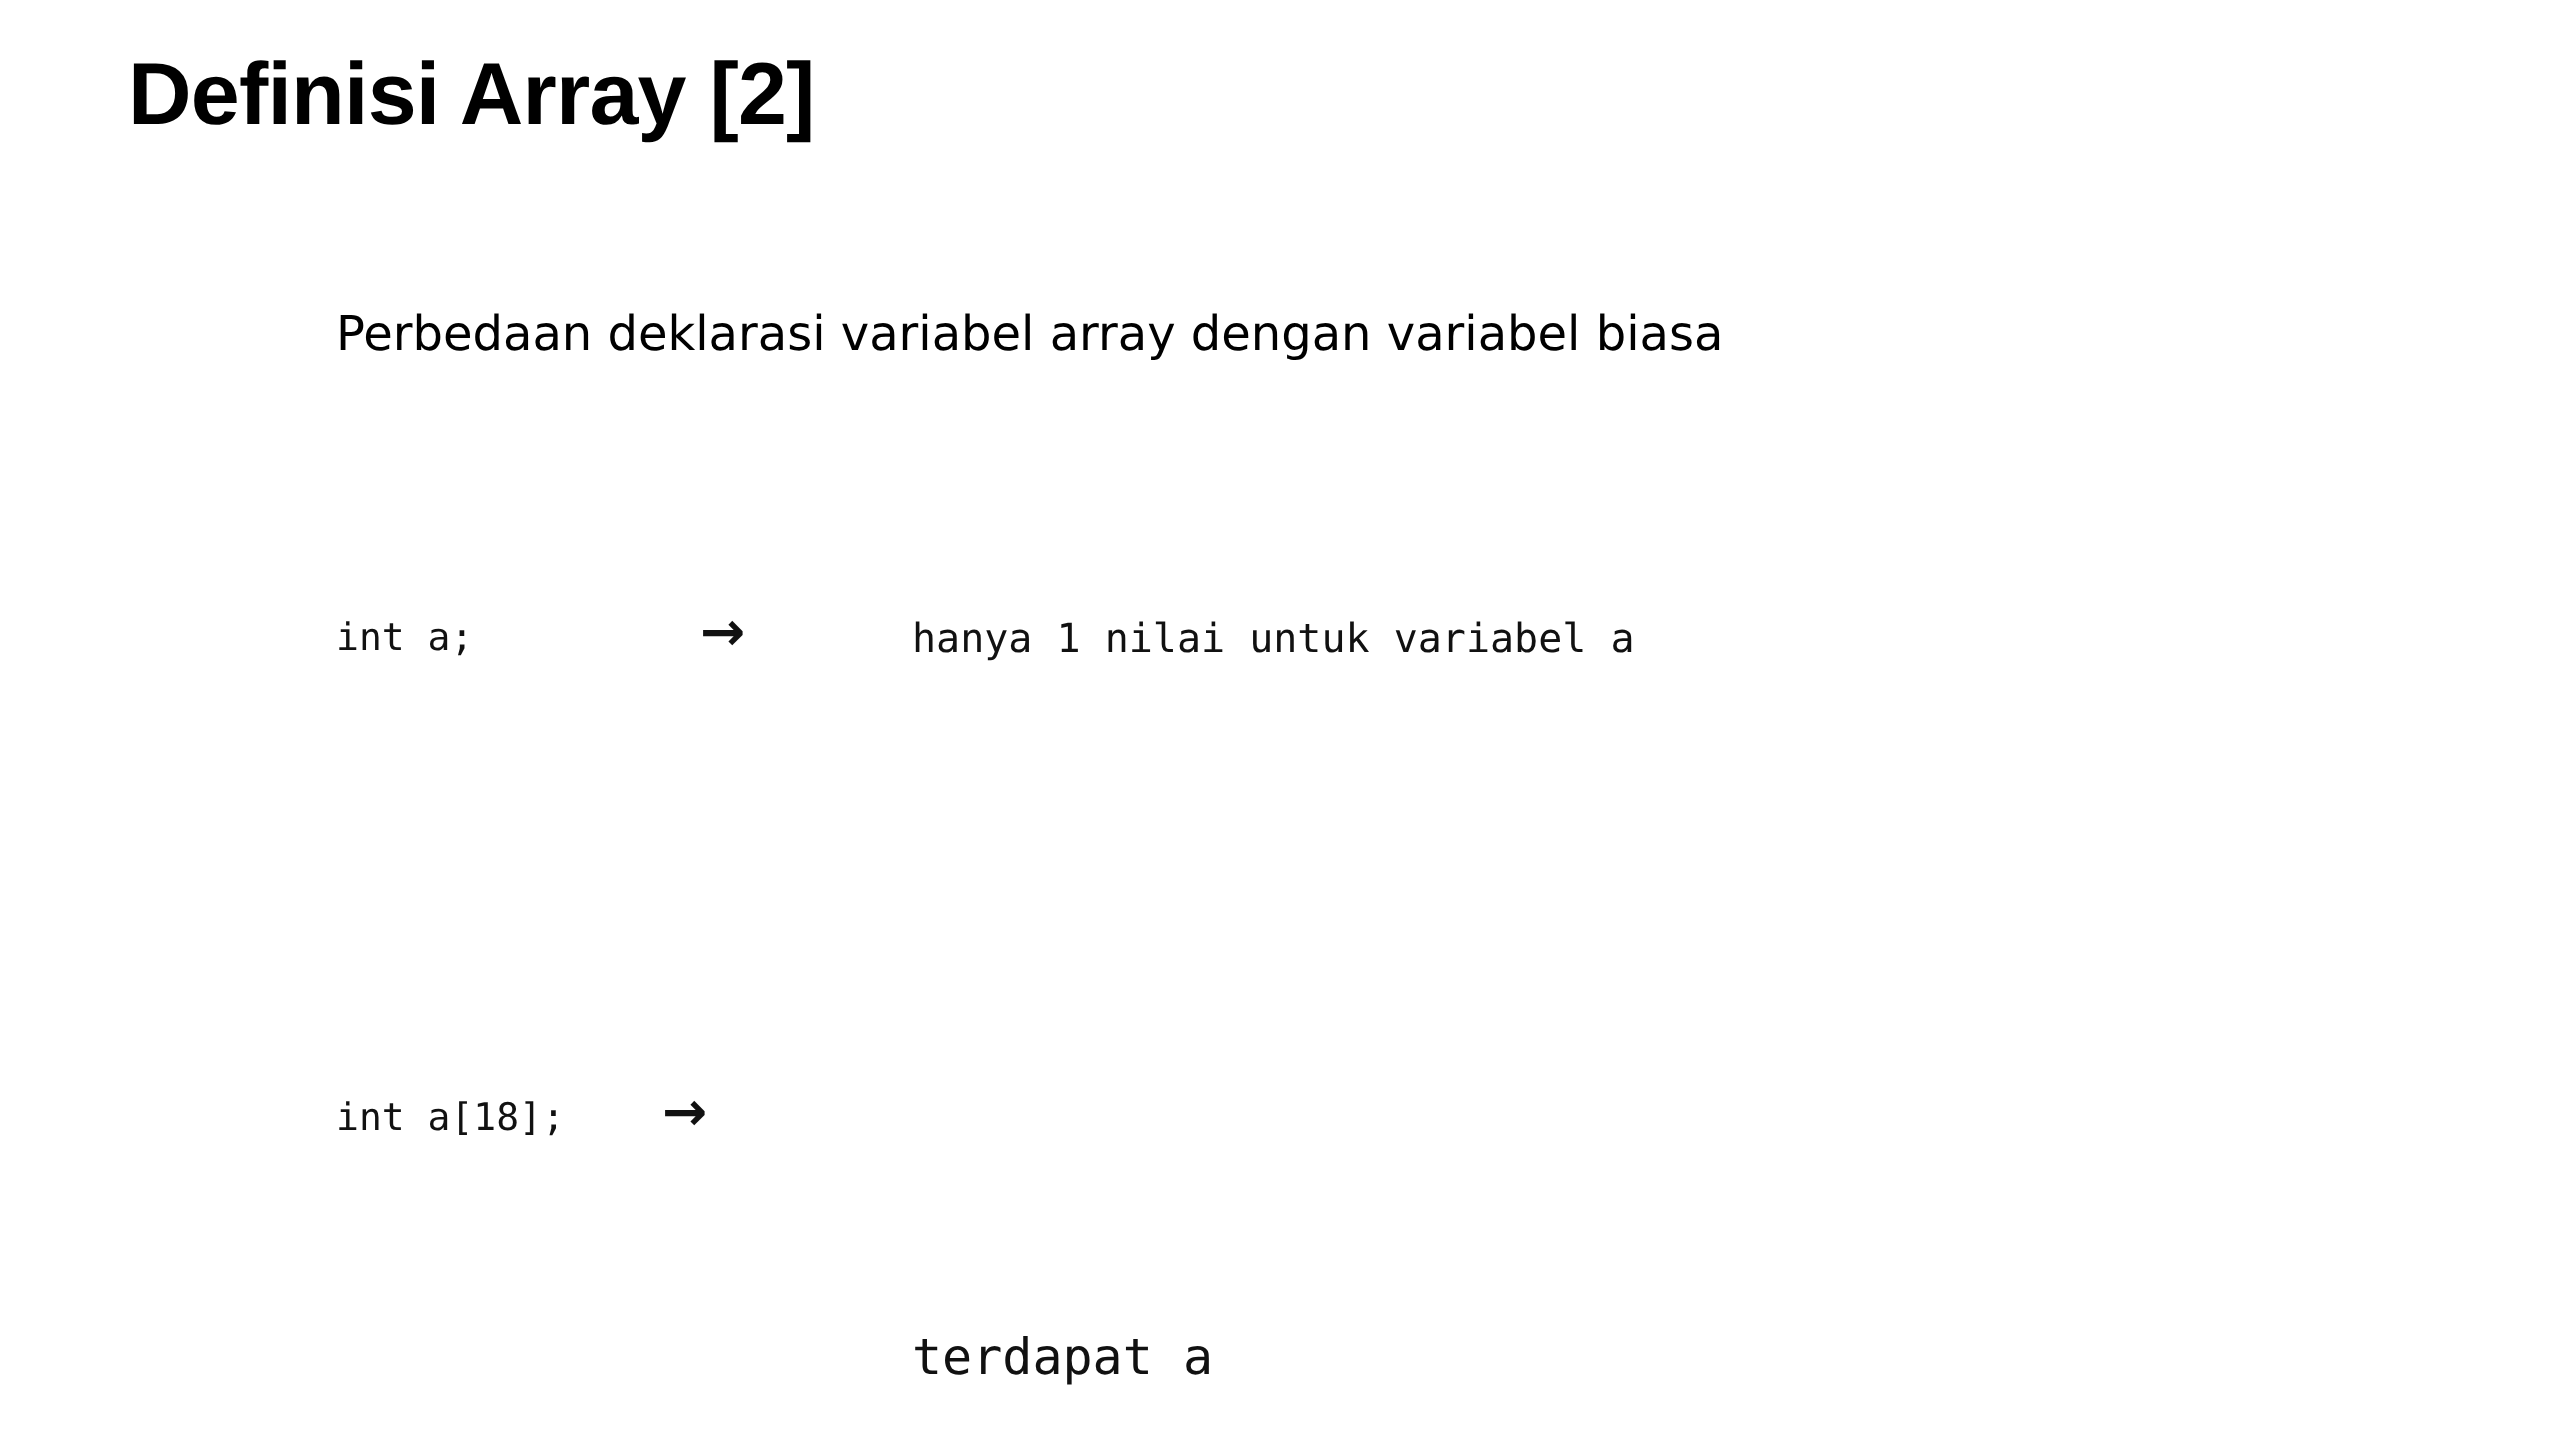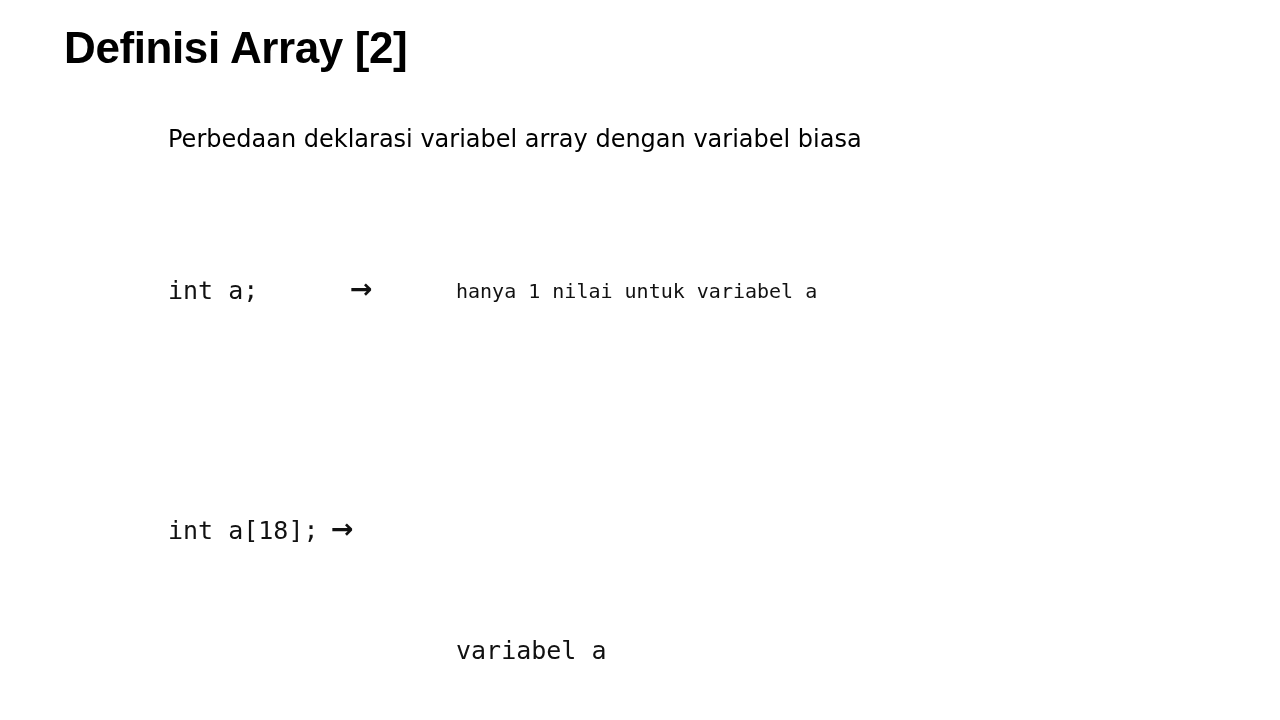--- a/index.html
+++ b/index.html
@@ -46,20 +46,21 @@
     width: 1000px;
   }
 
   
   .intro-line {
     font-family: "DejaVu Sans", sans-serif;
     font-size: 24px;
     line-height: 30px;
     color: #000000;
     white-space: nowrap;
+    margin-top: 28px;
   }
 
   
   .code-block {
     font-family: "DejaVu Sans Mono", monospace;
     font-size: 25px;
     line-height: 30px;
     color: #111111;
     white-space: pre;
   }
@@ -68,21 +69,21 @@
     display: block;
     position: relative;
     height: 30px;
   }
 
   .code-decl {
     position: absolute;
     left: 0;
     top: 0;
     font-family: "DejaVu Sans Mono", monospace;
-    font-size: 25px;
+    font-size: 19px;
     white-space: pre;
   }
 
   .code-arrow {
     position: absolute;
     top: -2px;
     font-family: "DejaVu Sans", sans-serif;
     font-size: 27px;
     font-weight: bold;
     line-height: 30px;
@@ -135,21 +136,21 @@
       </div>
 
       <div class="gap-sm"></div>
 
       <div class="code-row">
         <span class="code-decl">int a[18];</span>
         <span class="code-arrow arrow-pos-2">→</span>
       </div>
 
       <div class="code-row">
-        <span class="code-desc-cont">variabel a</span>
+        <span class="code-desc-cont">terdapat a</span>
       </div>
 
       
 
       
 
     </div>
 
   </div>
 </div>

